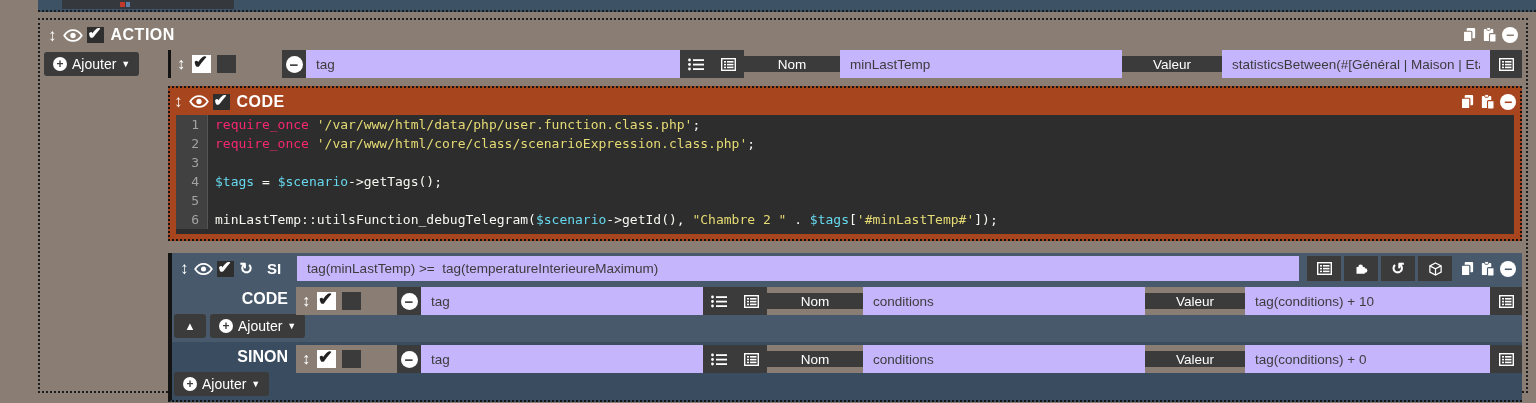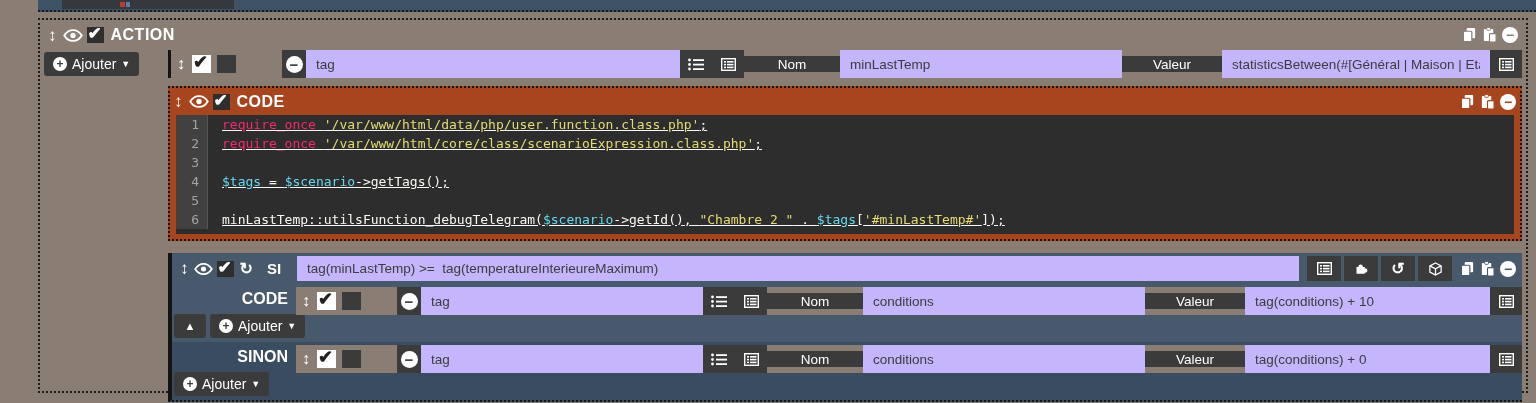--- a/index.html
+++ b/index.html
@@ -72,21 +72,21 @@
   .val-inp.narrow { width:245px; flex:0 0 245px; }
 
   
   .code-block { margin-top:8px; border:2px dotted #141414; background:#a7451f; padding:0 0 5px 0; }
   .code-block .blk-header { height:27px; }
   .code-editor { margin:0 6px; background:#2d2d2d; height:119px; overflow:hidden;
     font-family:"DejaVu Sans Mono", monospace; font-size:13px; line-height:19px; }
   .code-line { display:flex; height:19px; }
   .ln { width:32px; flex:0 0 32px; background:#414141; color:#a3a3a3; text-align:right;
     padding-right:8px; border-right:1px solid #555; }
-  .lc { padding-left:14px; white-space:pre; color:#f8f8f2;text-decoration:underline; }
+  .lc { padding-left:7px; white-space:pre; color:#f8f8f2; }
   .tok-kw { color:#f92672; }
   .tok-str { color:#e6db74; }
   .tok-var { color:#66d9ef; }
   .tok-pl { color:#f8f8f2; }
 
   
   .si-block { margin-top:12px; border-left:4px solid #141414; background:#3a4c60;
     border-bottom:2px dotted #141414; }
   .si-top { background:#47596b; }
   .si-header { display:flex; align-items:center; height:31px; padding:0 6px 0 8px; gap:0; }

